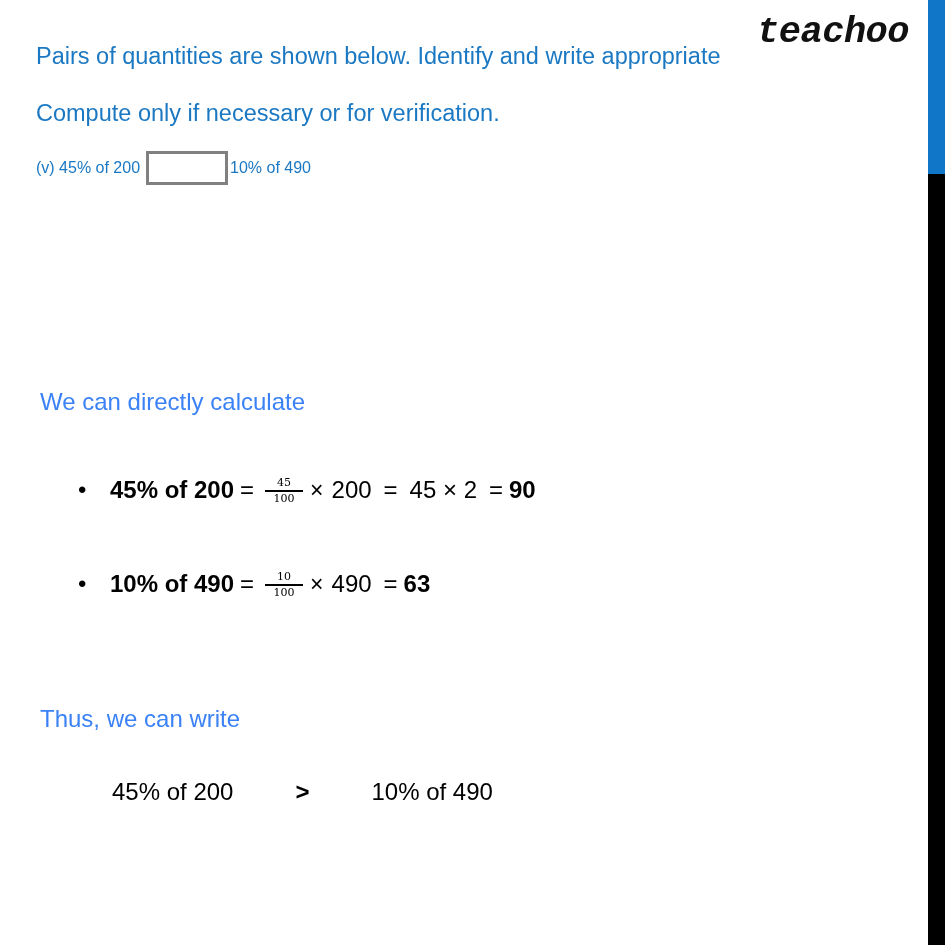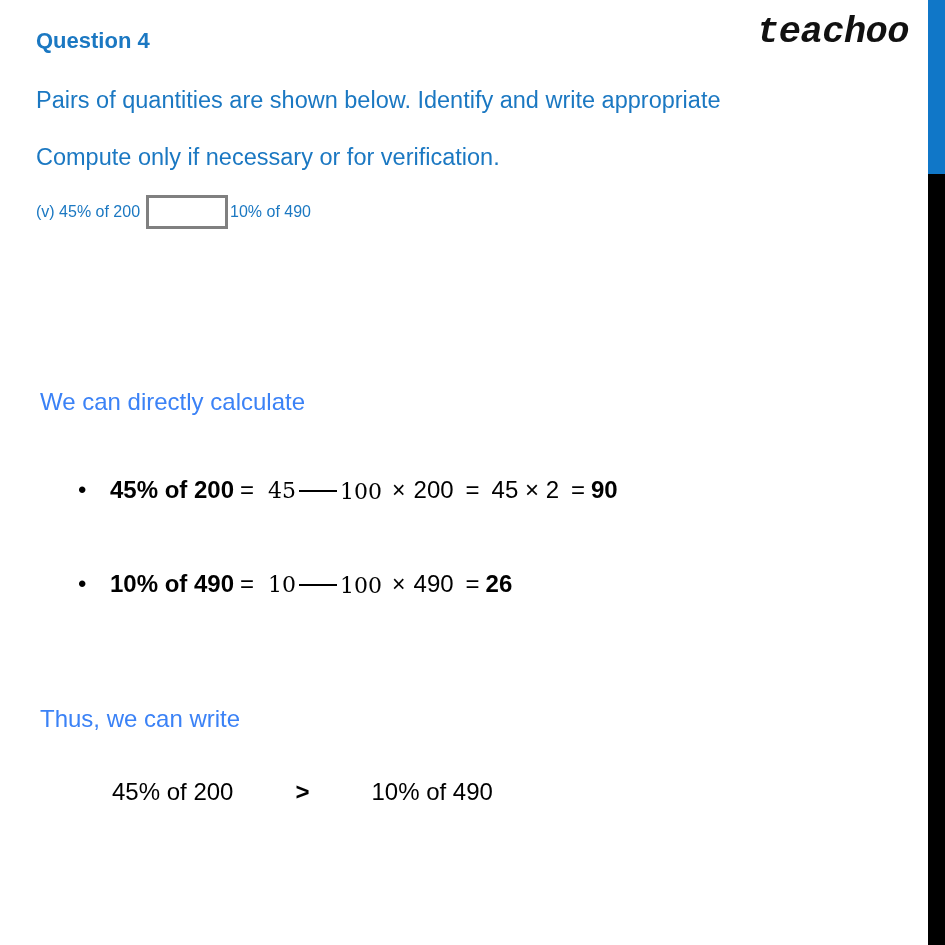--- a/index.html
+++ b/index.html
@@ -122,23 +122,24 @@
     line-height: 1;
     color: #000;
   }
   .b { font-weight: bold; }
   .eq-part { margin: 0 6px; }
   .times { font-size: 23px; padding: 0 2px; }
 
   
   .frac {
     display: inline-flex;
+    flex-direction: column;
     align-items: center;
     font-family: "DejaVu Serif", serif;
-    font-size: 22px;
+    font-size: 11px;
     line-height: 1.08;
     vertical-align: middle;
     margin: 0 5px;
     position: relative;
     top: 1px;
   }
   .frac .num { padding: 0 3px 1px 3px; }
   .frac .bar {
     width: 100%;
     min-width: 38px;
@@ -170,21 +171,20 @@
 <body>
 
 <div id="page">
 
   <div class="edge-strip edge-blue"></div>
   <div class="edge-strip edge-black"></div>
 
   <div class="brand">teachoo</div>
 
   <div class="qblock">
-    <div class="q-title">Question 4</div>
     <div class="q-body">Pairs of quantities are shown below. Identify and write appropriate</div>
     <div class="q-body">Compute only if necessary or for verification.</div>
     <div class="q-part">
       <span>(v) 45% of 200</span>
       <span class="answer-box"></span>
       <span class="after-box">10% of 490</span>
     </div>
   </div>
 
   <div class="sol sol-line" id="line-directly">We can directly calculate</div>
@@ -213,21 +213,21 @@
       <span class="b">10% of 490</span>
       <span class="eq-part">=</span>
       <span class="frac">
         <span class="num">10</span>
         <span class="bar"></span>
         <span class="den">100</span>
       </span>
       <span class="times">×</span>
       <span class="eq-part">490</span>
       <span class="eq-part">=</span>
-      <span class="b">26</span>
+      <span class="b">63</span>
     </div>
 
   </div>
 
   <div class="sol sol-line" id="line-thus">Thus, we can write</div>
 
   <div class="conclusion">
     <span class="lhs">45% of 200</span>
     <span class="sym">&gt;</span>
     <span class="rhs">10% of 490</span>

